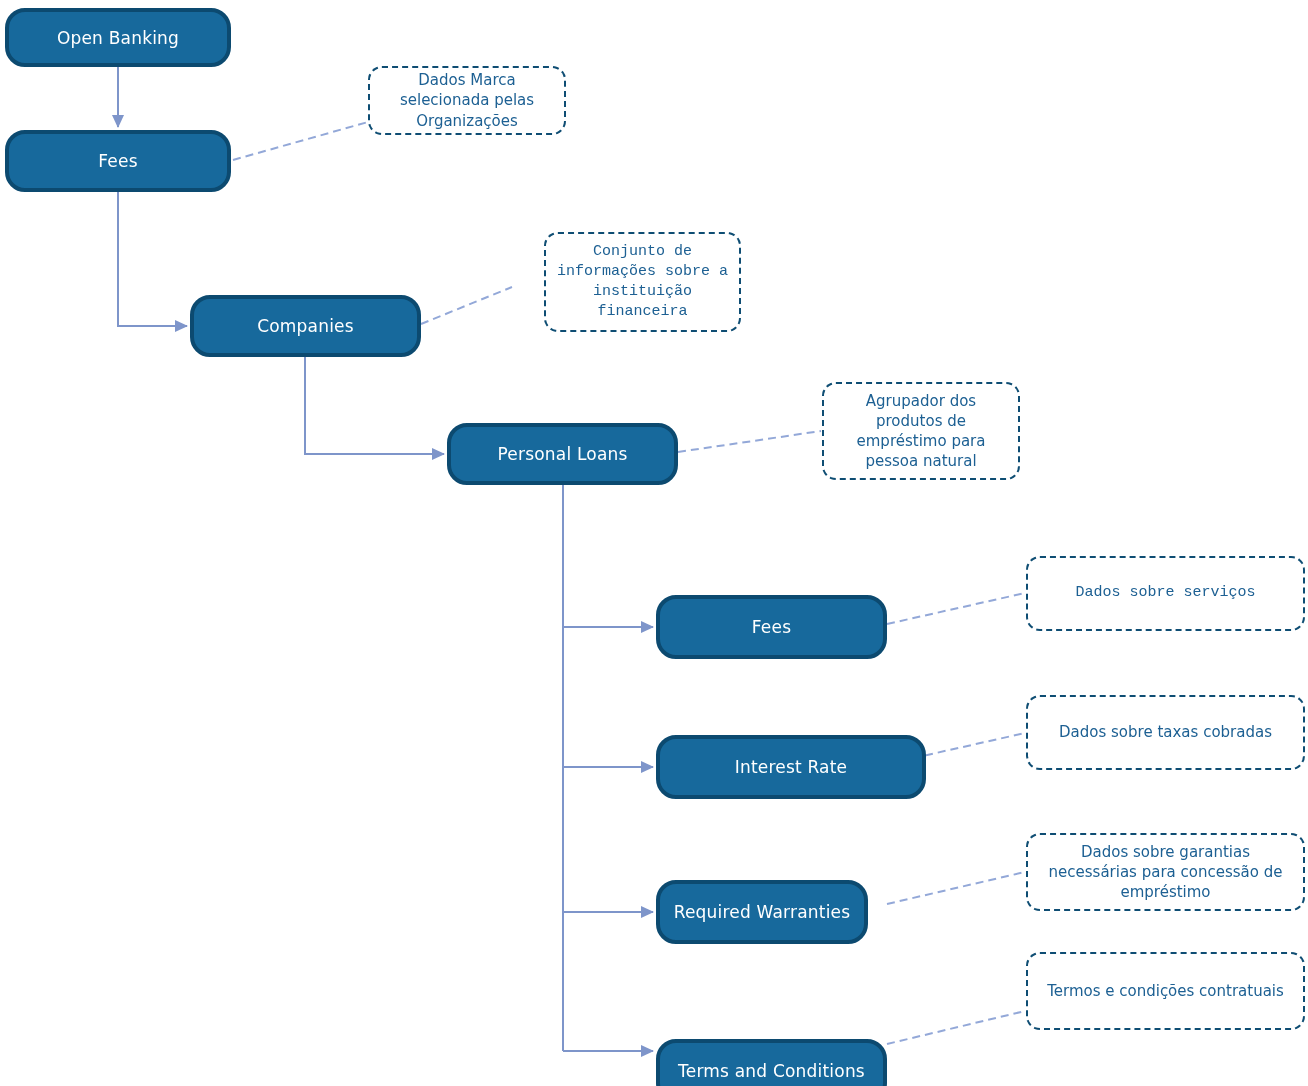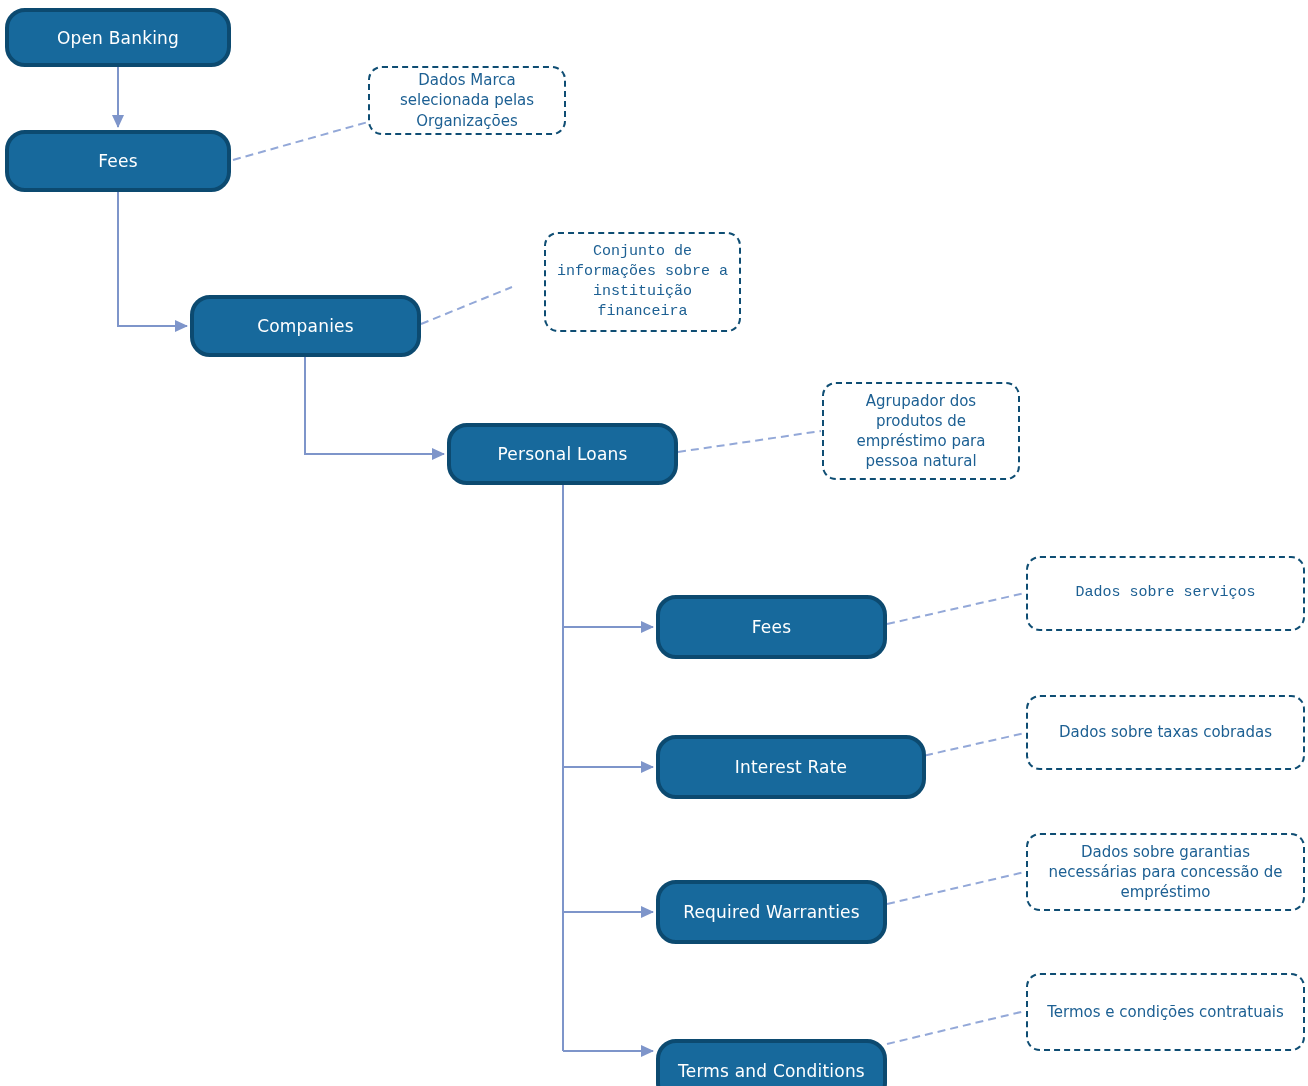--- a/index.html
+++ b/index.html
@@ -104,31 +104,31 @@
   <div class="node" style="left:5px; top:130px; width:226px; height:62px;">Fees</div>
 
   <div class="node" style="left:190px; top:295px; width:231px; height:62px;">Companies</div>
 
   <div class="node" style="left:447px; top:423px; width:231px; height:62px;">Personal Loans</div>
 
   <div class="node" style="left:656px; top:595px; width:231px; height:64px;">Fees</div>
 
   <div class="node" style="left:656px; top:735px; width:270px; height:64px;">Interest Rate</div>
 
-  <div class="node" style="left:656px; top:880px; width:231px; height:64px;text-align:right;">Required Warranties</div>
+  <div class="node" style="left:656px; top:880px; width:212px; height:64px;text-align:right;">Required Warranties</div>
 
   <div class="node" style="left:656px; top:1019px; width:231px; height:64px;margin-top:20px;">Terms and Conditions</div>
 
   <div class="note" style="left:368px; top:66px; width:198px; height:69px;">Dados Marca selecionada pelas Organizações</div>
 
   <div class="note" style="left:544px; top:232px; width:197px; height:100px;font-family:Liberation Mono, monospace;">Conjunto de informações sobre a instituição financeira</div>
 
   <div class="note" style="left:822px; top:382px; width:198px; height:98px;">Agrupador dos produtos de empréstimo para pessoa natural</div>
 
   <div class="note" style="left:1026px; top:556px; width:279px; height:75px;font-family:Liberation Mono, monospace;">Dados sobre serviços</div>
 
   <div class="note" style="left:1026px; top:695px; width:279px; height:75px;">Dados sobre taxas cobradas</div>
 
   <div class="note" style="left:1026px; top:833px; width:279px; height:78px;">Dados sobre garantias necessárias para concessão de empréstimo</div>
 
-  <div class="note" style="left:1026px; top:973px; width:279px; height:78px;">Termos e condições contratuais</div>
+  <div class="note" style="left:1026px; top:952px; width:279px; height:78px;">Termos e condições contratuais</div>
 
 </div>
 
 </body></html>

